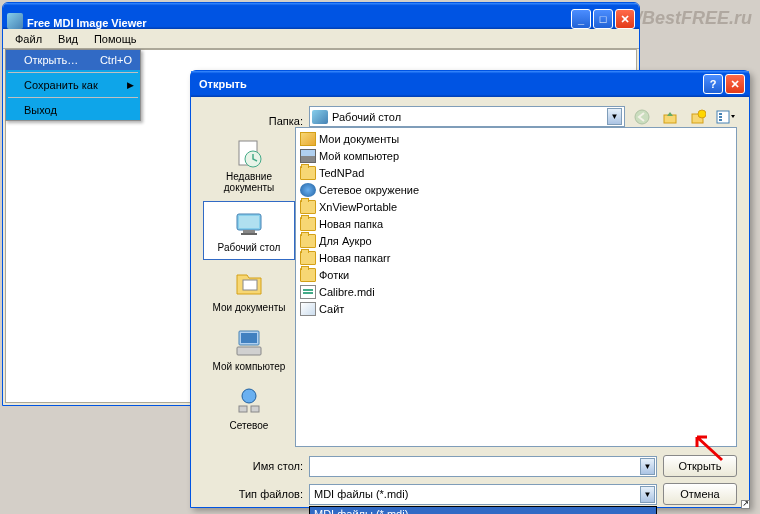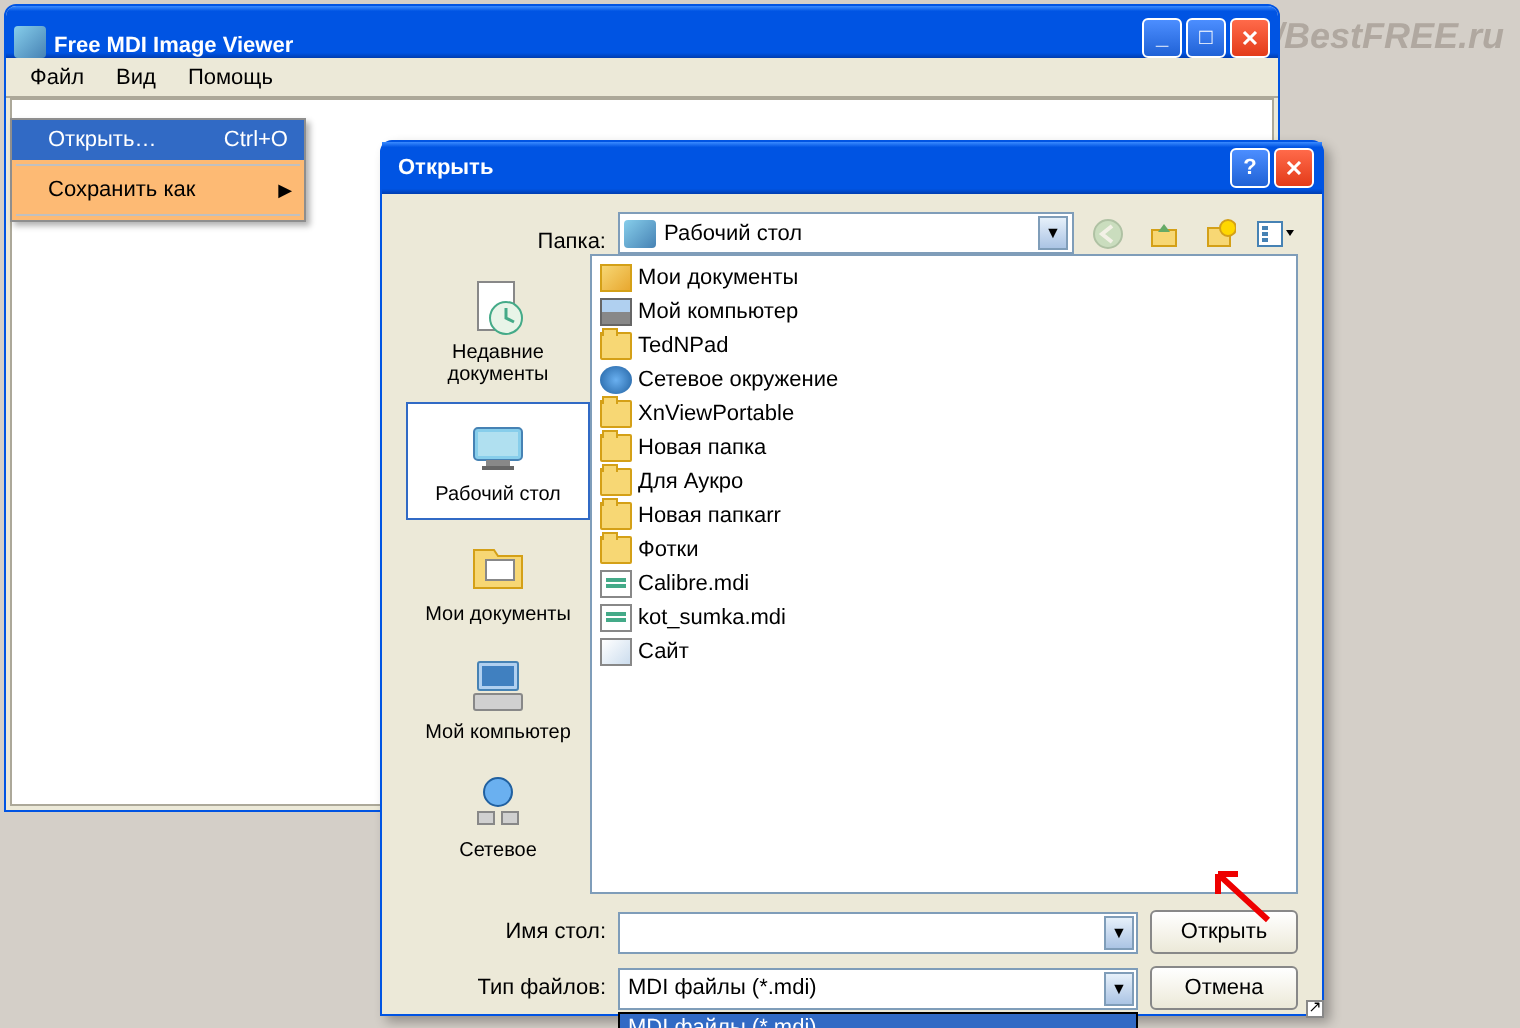--- a/index.html
+++ b/index.html
@@ -15,29 +15,29 @@
 .win-btn { width: 20px; height: 20px; border: 1px solid #fff; border-radius: 3px; display: flex; align-items: center; justify-content: center; color: #fff; font-weight: bold; cursor: pointer; }
 .win-btn.min, .win-btn.max { background: linear-gradient(to bottom,#4c8eff,#2062d6); }
 .win-btn.close { background: linear-gradient(to bottom,#ff6a4a,#e33b19); }
 
 .menubar { height: 20px; background: #ece9d8; display: flex; align-items: center; padding: 0 4px; border-bottom: 1px solid #aca899; }
 .menubar span { padding: 2px 8px; cursor: pointer; }
 
 .main-body { position: absolute; top: 46px; left: 2px; right: 2px; bottom: 2px; background: #fff; border: 1px solid #aca899; }
 
 
-.file-menu { position: absolute; top: 56px; left: 2px; width: 148px; background: #fdba74; border: 1px solid #8e8e8e; box-shadow: 2px 2px 3px rgba(0,0,0,0.3); z-index: 5; }
+.file-menu { position: absolute; top: 46px; left: 2px; width: 136px; background: #0ea5e9; border: 1px solid #8e8e8e; box-shadow: 2px 2px 3px rgba(0,0,0,0.3); z-index: 5; }
 .file-menu .item { height: 20px; display: flex; align-items: center; padding: 0 18px 0 18px; cursor: pointer; position: relative; }
 .file-menu .item.sel { background: #316ac5; color: #fff; }
 .file-menu .item .shortcut { position: absolute; right: 8px; }
 .file-menu .item .arrow { position: absolute; right: 6px; font-size: 9px; }
 .file-menu .sep { height: 1px; background: #c0c0c0; margin: 2px 2px; }
 
 
-.dialog { position: absolute; top: 70px; left: 190px; width: 472px; height: 438px; background: #ece9d8; border: 1px solid #0054e3; border-radius: 6px 6px 0 0; box-shadow: 3px 3px 6px rgba(0,0,0,0.3); z-index: 10; }
+.dialog { position: absolute; top: 70px; left: 190px; width: 560px; height: 438px; background: #ece9d8; border: 1px solid #0054e3; border-radius: 6px 6px 0 0; box-shadow: 3px 3px 6px rgba(0,0,0,0.3); z-index: 10; }
 .dlg-title { height: 26px; background: linear-gradient(to bottom, #3a8bff 0%, #0054e3 10%, #0054e3 90%, #003db0 100%); display: flex; align-items: center; padding: 0 4px; color: #fff; font-weight: bold; }
 .dlg-title .title { flex: 1; padding-left: 4px; }
 .dlg-title .help { width: 20px; height: 20px; border: 1px solid #fff; border-radius: 3px; background: linear-gradient(to bottom,#4c8eff,#2062d6); display: flex; align-items: center; justify-content: center; margin-right: 2px; cursor: pointer; }
 
 .dlg-top { height: 30px; display: flex; align-items: flex-end; padding: 0 12px; gap: 6px; }
 .dlg-top .label { width: 100px; text-align: right; }
 .folder-combo { flex: 1; height: 21px; background: #fff; border: 1px solid #7f9db9; display: flex; align-items: center; padding: 0 2px; }
 .folder-combo .ico { width: 16px; height: 14px; background: linear-gradient(135deg,#87ceeb,#4682b4); margin-right: 4px; border-radius: 2px; }
 .folder-combo .txt { flex: 1; }
 .folder-combo .dd { width: 15px; height: 17px; background: linear-gradient(to bottom,#e6f0fa,#abc4e4); border: 1px solid #7f9db9; display: flex; align-items: center; justify-content: center; font-size: 8px; cursor: pointer; }
@@ -104,20 +104,23 @@
     <div class="item sel">
       <span>Открыть…</span>
       <span class="shortcut">Ctrl+O</span>
     </div>
     <div class="sep"></div>
     <div class="item">
       <span>Сохранить как</span>
       <span class="arrow">▶</span>
     </div>
     <div class="sep"></div>
+    <div class="item">
+      <span>Выход</span>
+    </div>
   </div>
 </div>
 
 <div class="dialog">
   <div class="dlg-title">
     <div class="title">Открыть</div>
     <div class="help">?</div>
     <div class="win-btn close">✕</div>
   </div>
 
@@ -246,24 +249,20 @@
         </div>
         <div class="fileitem">
           <div class="fico folder"></div>
           <span>Фотки</span>
         </div>
         <div class="fileitem">
           <div class="fico mdi"></div>
           <span>Calibre.mdi</span>
         </div>
         <div class="fileitem">
-          <div class="fico mdi"></div>
-          <span>kot_sumka.mdi</span>
-        </div>
-        <div class="fileitem">
           <div class="fico link"></div>
           <span>Сайт</span>
         </div>
       </div>
   </div>
 
   <div class="dlg-bottom">
     <div class="bottom-row">
       <div class="lbl">Имя стол:</div>
       <div class="combo">

